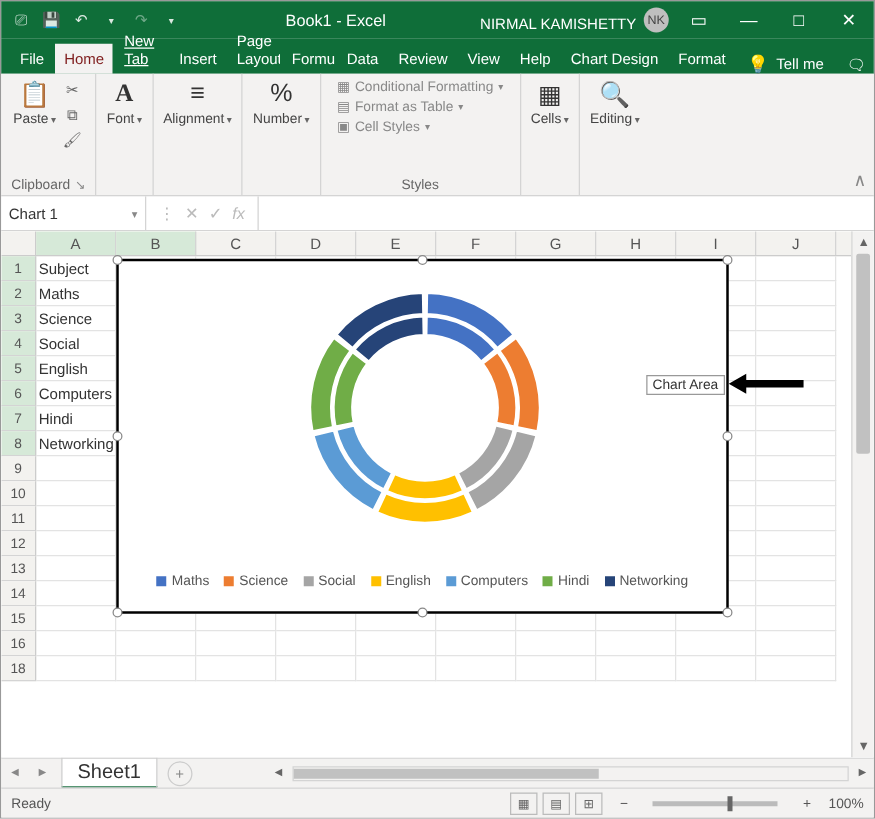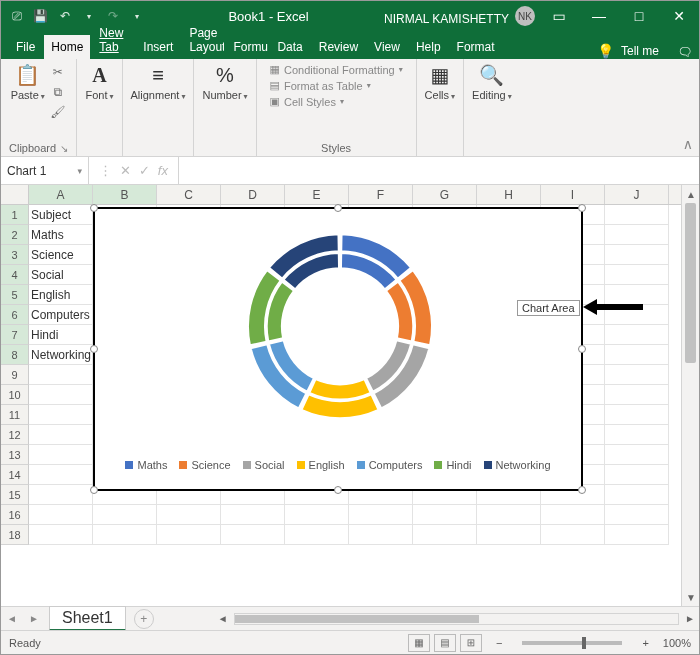--- a/index.html
+++ b/index.html
@@ -8,38 +8,38 @@
   .titlebar { background: #0f6e39; color: #fff; height: 30px; display: flex; align-items: center; }
   .titlebar .qat { display: flex; align-items: center; gap: 4px; padding: 0 6px; }
   .titlebar .qat .ic { width: 20px; height: 20px; display: flex; align-items: center; justify-content: center; opacity: .85; }
   .titlebar .title { flex: 1; text-align: center; font-size: 13px; }
   .titlebar .user { display: flex; align-items: flex-end; gap: 6px; font-size: 12px; padding-right: 4px; }
   .titlebar .avatar { width: 20px; height: 20px; border-radius: 50%; background: #bfbfbf; color: #444; font-size: 10px; display: flex; align-items: center; justify-content: center; }
   .titlebar .winbtns { display: flex; }
   .titlebar .winbtns .wb { width: 40px; height: 30px; display: flex; align-items: center; justify-content: center; font-size: 14px; }
   .tabs { background: #0f6e39; color: #fff; height: 28px; display: flex; align-items: flex-end; padding-left: 8px; gap: 2px; }
   .tabs .tab { padding: 5px 7px 5px 7px; font-size: 12px; cursor: pointer; }
-  .tabs .tab.active { background: #f3f2f1; color: #000000; }
+  .tabs .tab.active { background: #f3f2f1; color: #7f1d1d; }
   .tabs .tell { margin-left: auto; display: flex; align-items: center; gap: 6px; padding-right: 10px; }
   .tabs .tell .bulb { font-size: 14px; }
   .tabs .share { width: 28px; text-align: center; }
   .ribbon { background: #f3f2f1; border-bottom: 1px solid #d4d4d4; height: 98px; display: flex; position: relative; }
   .ribbon .group { border-right: 1px solid #d4d4d4; display: flex; flex-direction: column; align-items: center; justify-content: space-between; padding: 4px 8px 2px 8px; }
   .ribbon .group .glabel { font-size: 11px; color: #666; padding-top: 2px; display: flex; align-items: center; gap: 4px; }
   .ribbon .big { display: flex; flex-direction: column; align-items: center; gap: 2px; }
   .ribbon .big .bigicon { width: 24px; height: 24px; display: flex; align-items: center; justify-content: center; font-size: 20px; }
   .ribbon .big .blabel { font-size: 11px; color: #444; text-align: right; }
   .ribbon .dd::after { content: "▾"; font-size: 8px; margin-left: 2px; color: #666; }
   .ribbon .mini { width: 18px; height: 18px; display: flex; align-items: center; justify-content: center; font-size: 12px; color: #666; }
   .ribbon .styles-col { display: flex; flex-direction: column; gap: 3px; font-size: 11px; color: #888; }
   .ribbon .styles-col .srow { display: flex; align-items: center; gap: 4px; }
   .ribbon .collapse { position: absolute; right: 6px; bottom: 4px; font-size: 14px; color: #888; }
   .dlg-launcher { font-size: 10px; color: #888; }
   .namebox-row { height: 28px; border-bottom: 1px solid #d4d4d4; display: flex; align-items: center; background: #fff; }
-  .namebox { width: 88px; border-right: 1px solid #d4d4d4; height: 100%; display: flex; align-items: center; padding: 0 6px; font-size: 12px; }
+  .namebox { width: 116px; border-right: 1px solid #d4d4d4; height: 100%; display: flex; align-items: center; padding: 0 6px; font-size: 12px; }
   .namebox .caret { margin-left: auto; font-size: 9px; color: #888; }
   .fx-icons { display: flex; gap: 8px; padding: 0 10px; color: #bbb; font-size: 13px; align-items: center; }
   .fx-icons .fx { font-style: italic; }
   .formula-bar { flex: 1; border-left: 1px solid #d4d4d4; height: 100%; }
   .grid-area { flex: 1; display: flex; overflow: hidden; position: relative; background: #fff; }
   .grid { position: relative; flex: 1; overflow: hidden; }
   .col-headers { display: flex; height: 20px; background: #f3f2ef; border-bottom: 1px solid #ccc; }
   .corner { width: 28px; border-right: 1px solid #ccc; background: #f3f2ef; }
   .ch { width: 64px; text-align: center; font-size: 12px; color: #555; border-right: 1px solid #d4d4d4; line-height: 20px; }
   .rows { display: flex; flex-direction: column; }
@@ -106,20 +106,21 @@
     <div class="tab">File</div>
     <div class="tab active">Home</div>
     <div class="tab" style="max-width:42px;overflow:hidden;text-decoration:underline;">New Tab</div>
     <div class="tab">Insert</div>
     <div class="tab" style="max-width:42px;overflow:hidden;">Page Layout</div>
     <div class="tab" style="max-width:42px;overflow:hidden;">Formulas</div>
     <div class="tab">Data</div>
     <div class="tab">Review</div>
     <div class="tab">View</div>
     <div class="tab">Help</div>
+    <div class="tab">Chart Design</div>
     <div class="tab">Format</div>
     <div class="tell">
       <span class="bulb">💡</span>
       <span>Tell me</span>
     </div>
     <div class="share">🗨</div>
   </div>
 
   <div class="ribbon">
     <div class="group">

